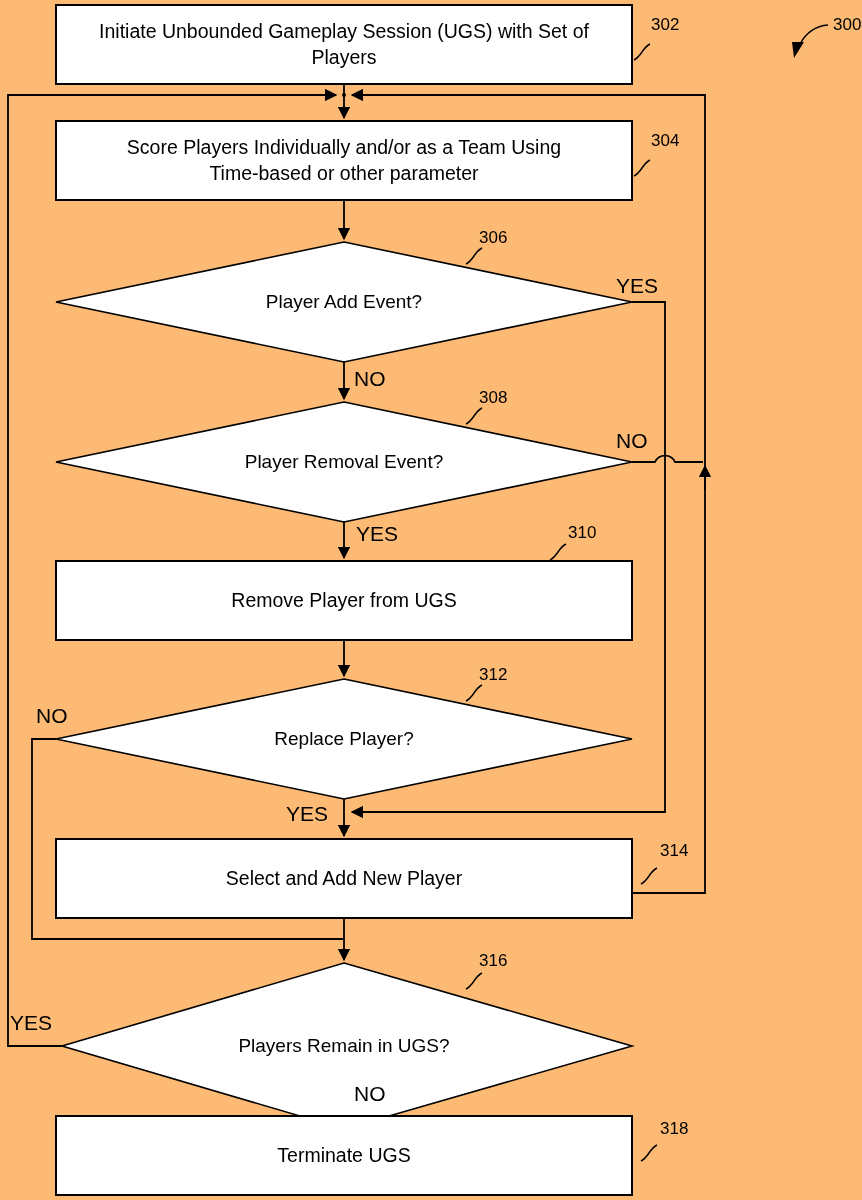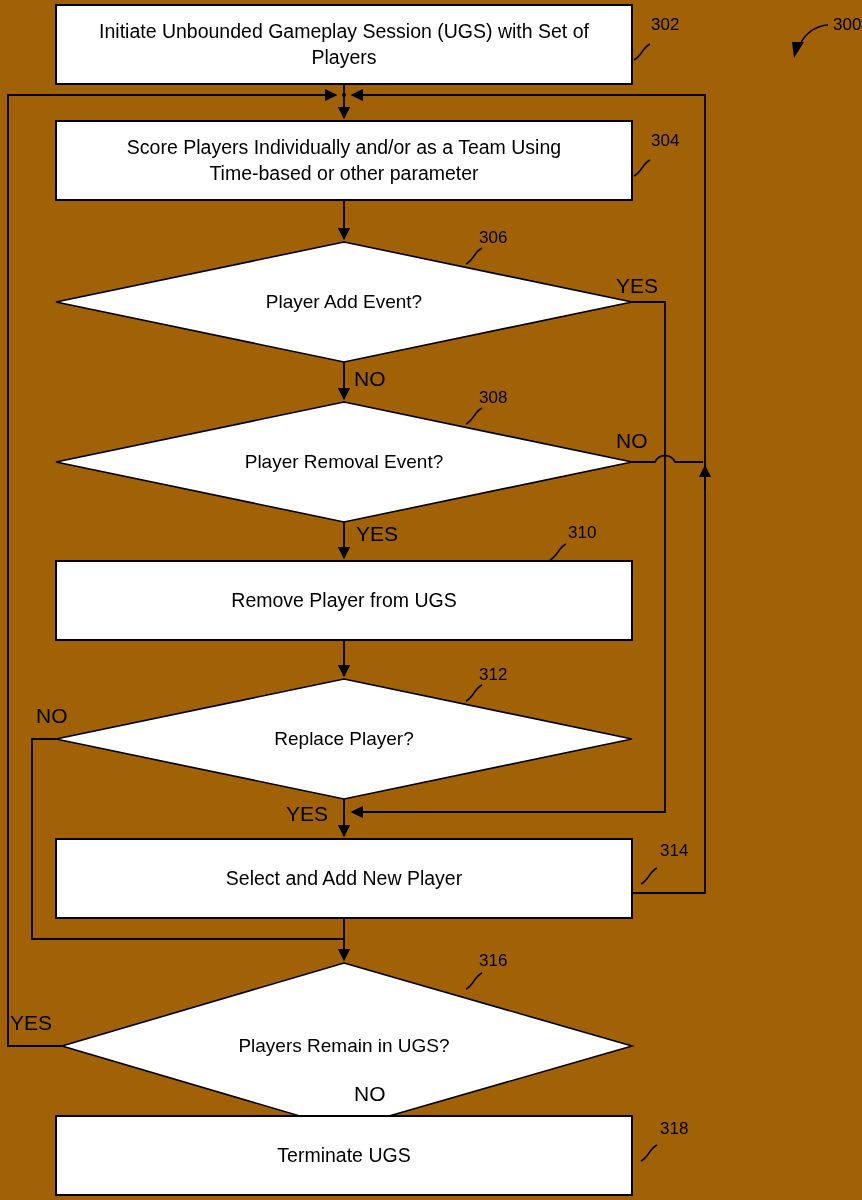--- a/index.html
+++ b/index.html
@@ -1,21 +1,21 @@
 <!DOCTYPE html>
 <html><head>
 <meta charset="utf-8">
 <style>
   html,body{margin:0;padding:0;background:#ffffff;}
   body{
     width:862px;height:1200px;
     font-family:"Liberation Sans","DejaVu Sans",sans-serif;
     overflow:hidden;
   }
-  #figure{position:relative;width:862px;height:1200px;background:#a16207;}
+  #figure{position:relative;width:862px;height:1200px;background:#fdba74;}
   svg#flow{display:block;width:862px;height:1200px;}
   .shape{fill:#ffffff;stroke:#000000;stroke-width:2;}
   .shape-diamond{fill:#ffffff;stroke:#000000;stroke-width:1.6;}
   .conn{stroke:#000000;stroke-width:1.8;fill:none;}
   .leader{stroke:#000000;stroke-width:1.4;fill:none;}
   .nodetext{
     font-family:"Liberation Sans","DejaVu Sans",sans-serif;
     font-size:19px;fill:#000;text-anchor:middle;
     dominant-baseline:middle;
   }

